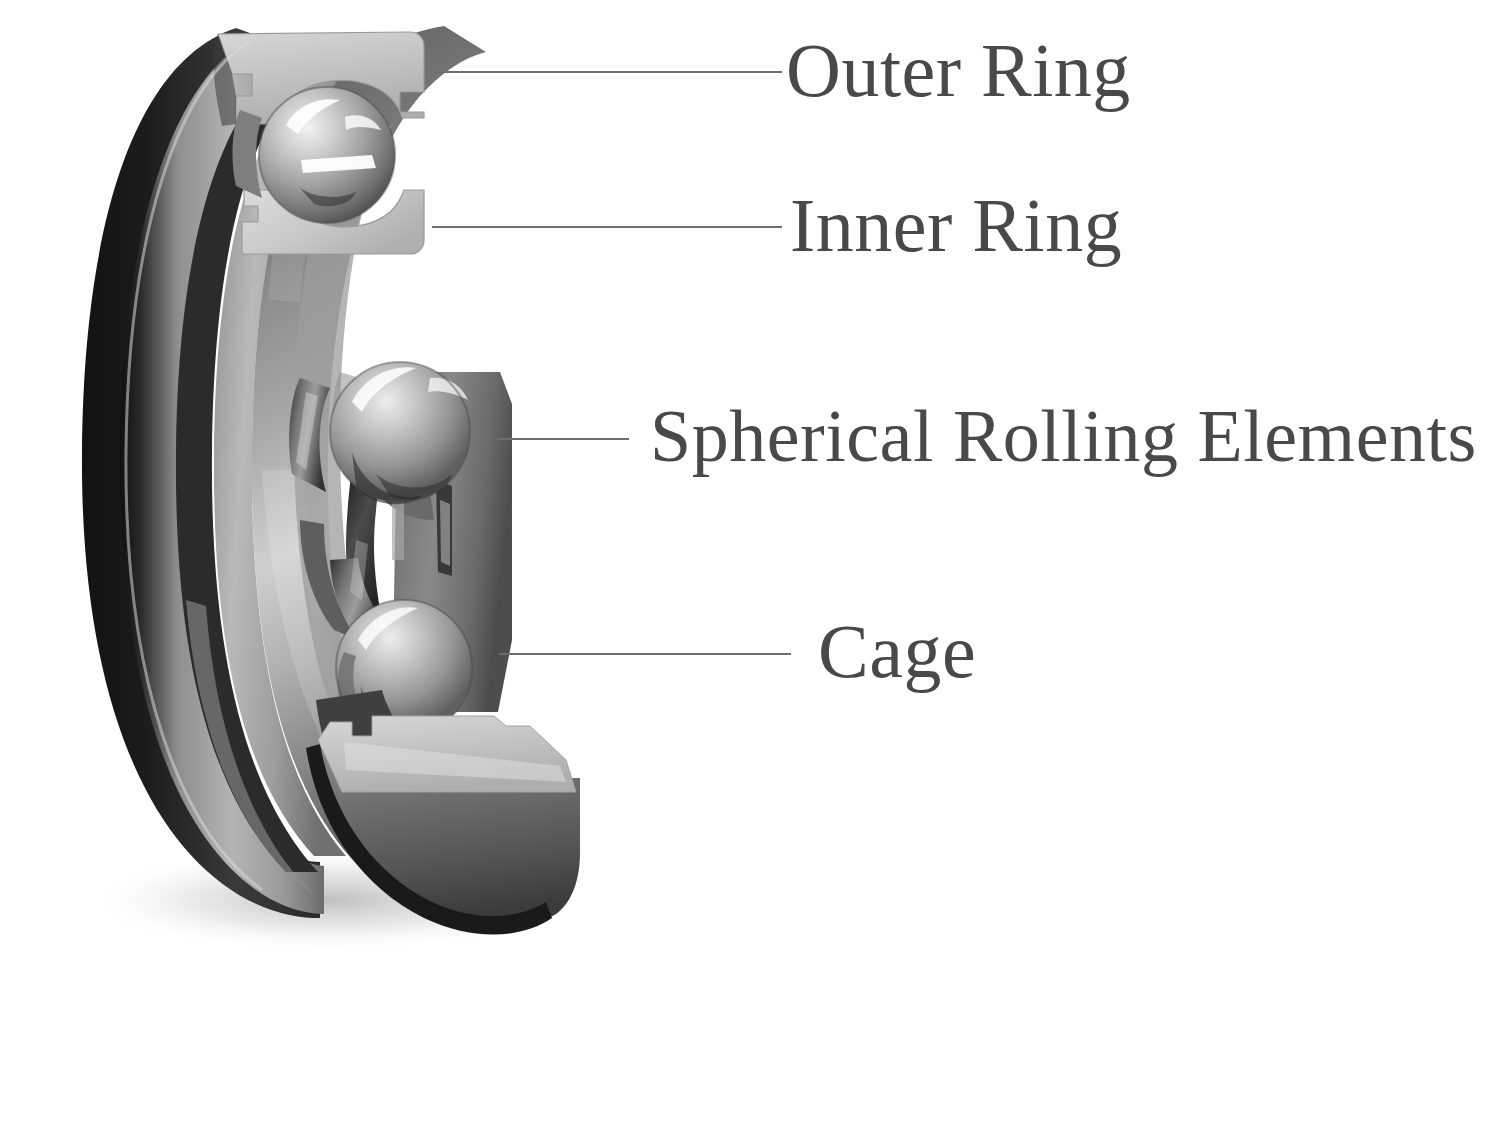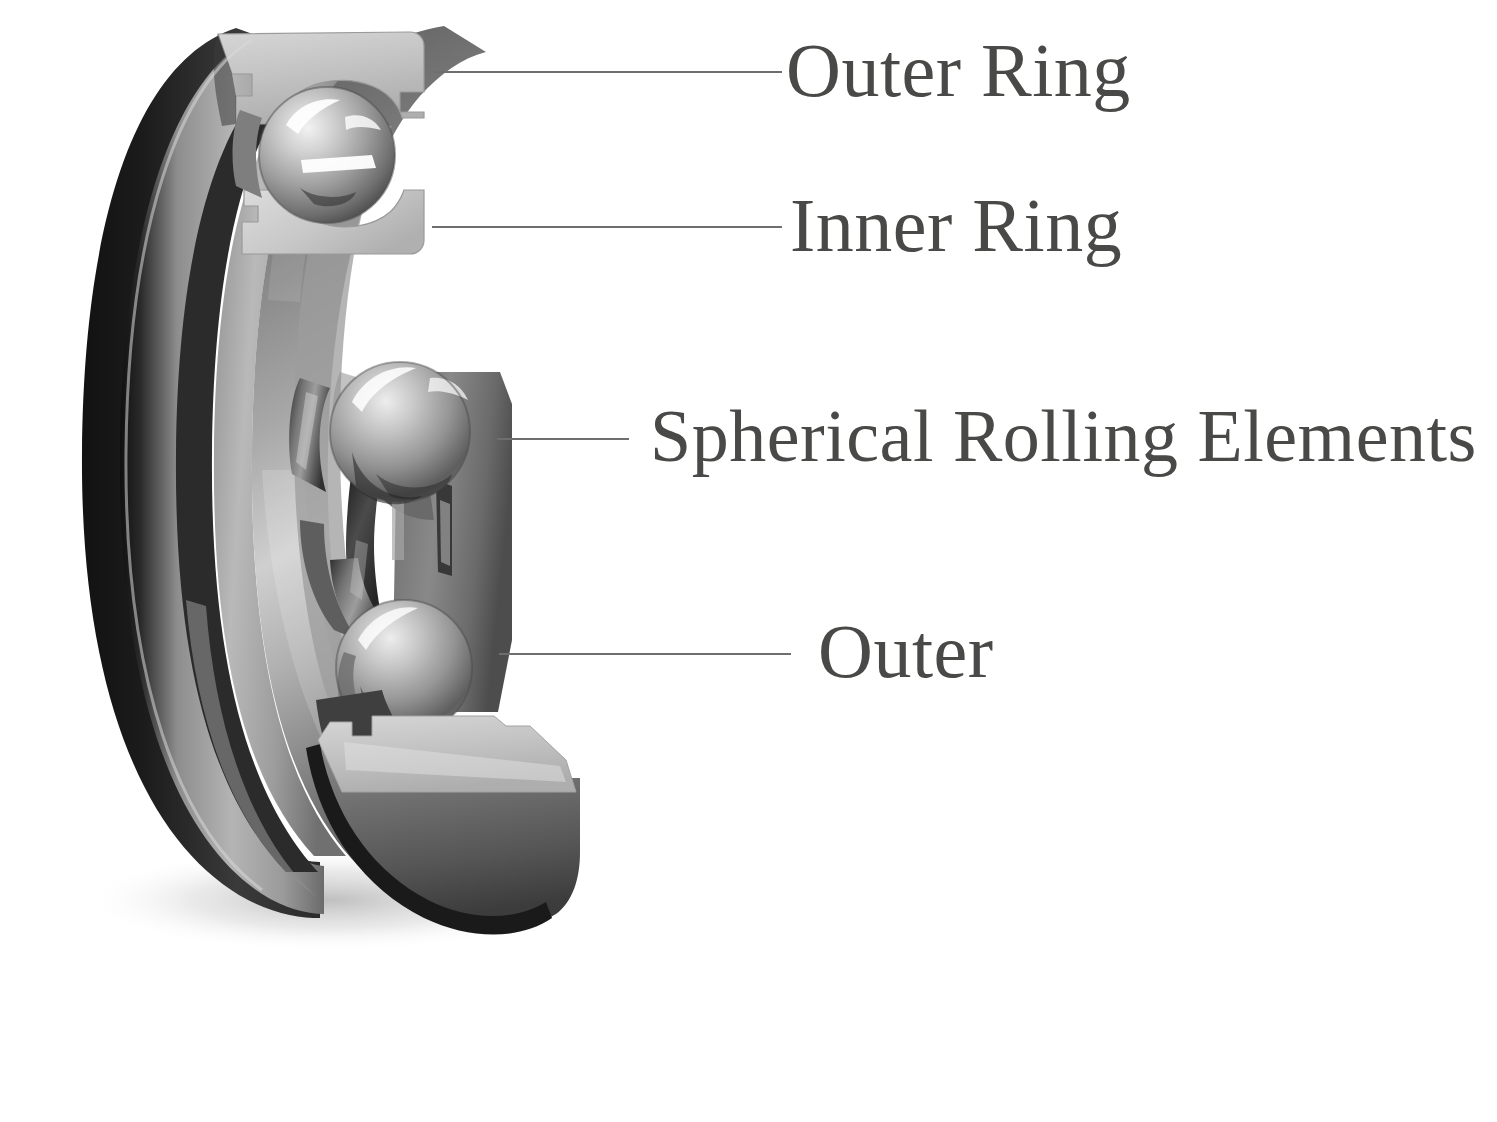--- a/index.html
+++ b/index.html
@@ -344,15 +344,15 @@
   <div class="leader" style="left:432px;top:226px;width:350px;"></div>
   <div class="leader" style="left:497px;top:438px;width:132px;"></div>
   <div class="leader" style="left:499px;top:653px;width:292px;"></div>
 
   <div class="label" style="left:786px;top:27px;font-size:76px;">Outer Ring</div>
 
   <div class="label" style="left:790px;top:182px;font-size:76px;">Inner Ring</div>
 
   <div class="label" style="left:650px;top:394px;font-size:74px;">Spherical Rolling Elements</div>
 
-  <div class="label" style="left:818px;top:608px;font-size:76px;">Outer</div>
+  <div class="label" style="left:818px;top:608px;font-size:76px;">Cage</div>
 
 </div>
 
 </body></html>

